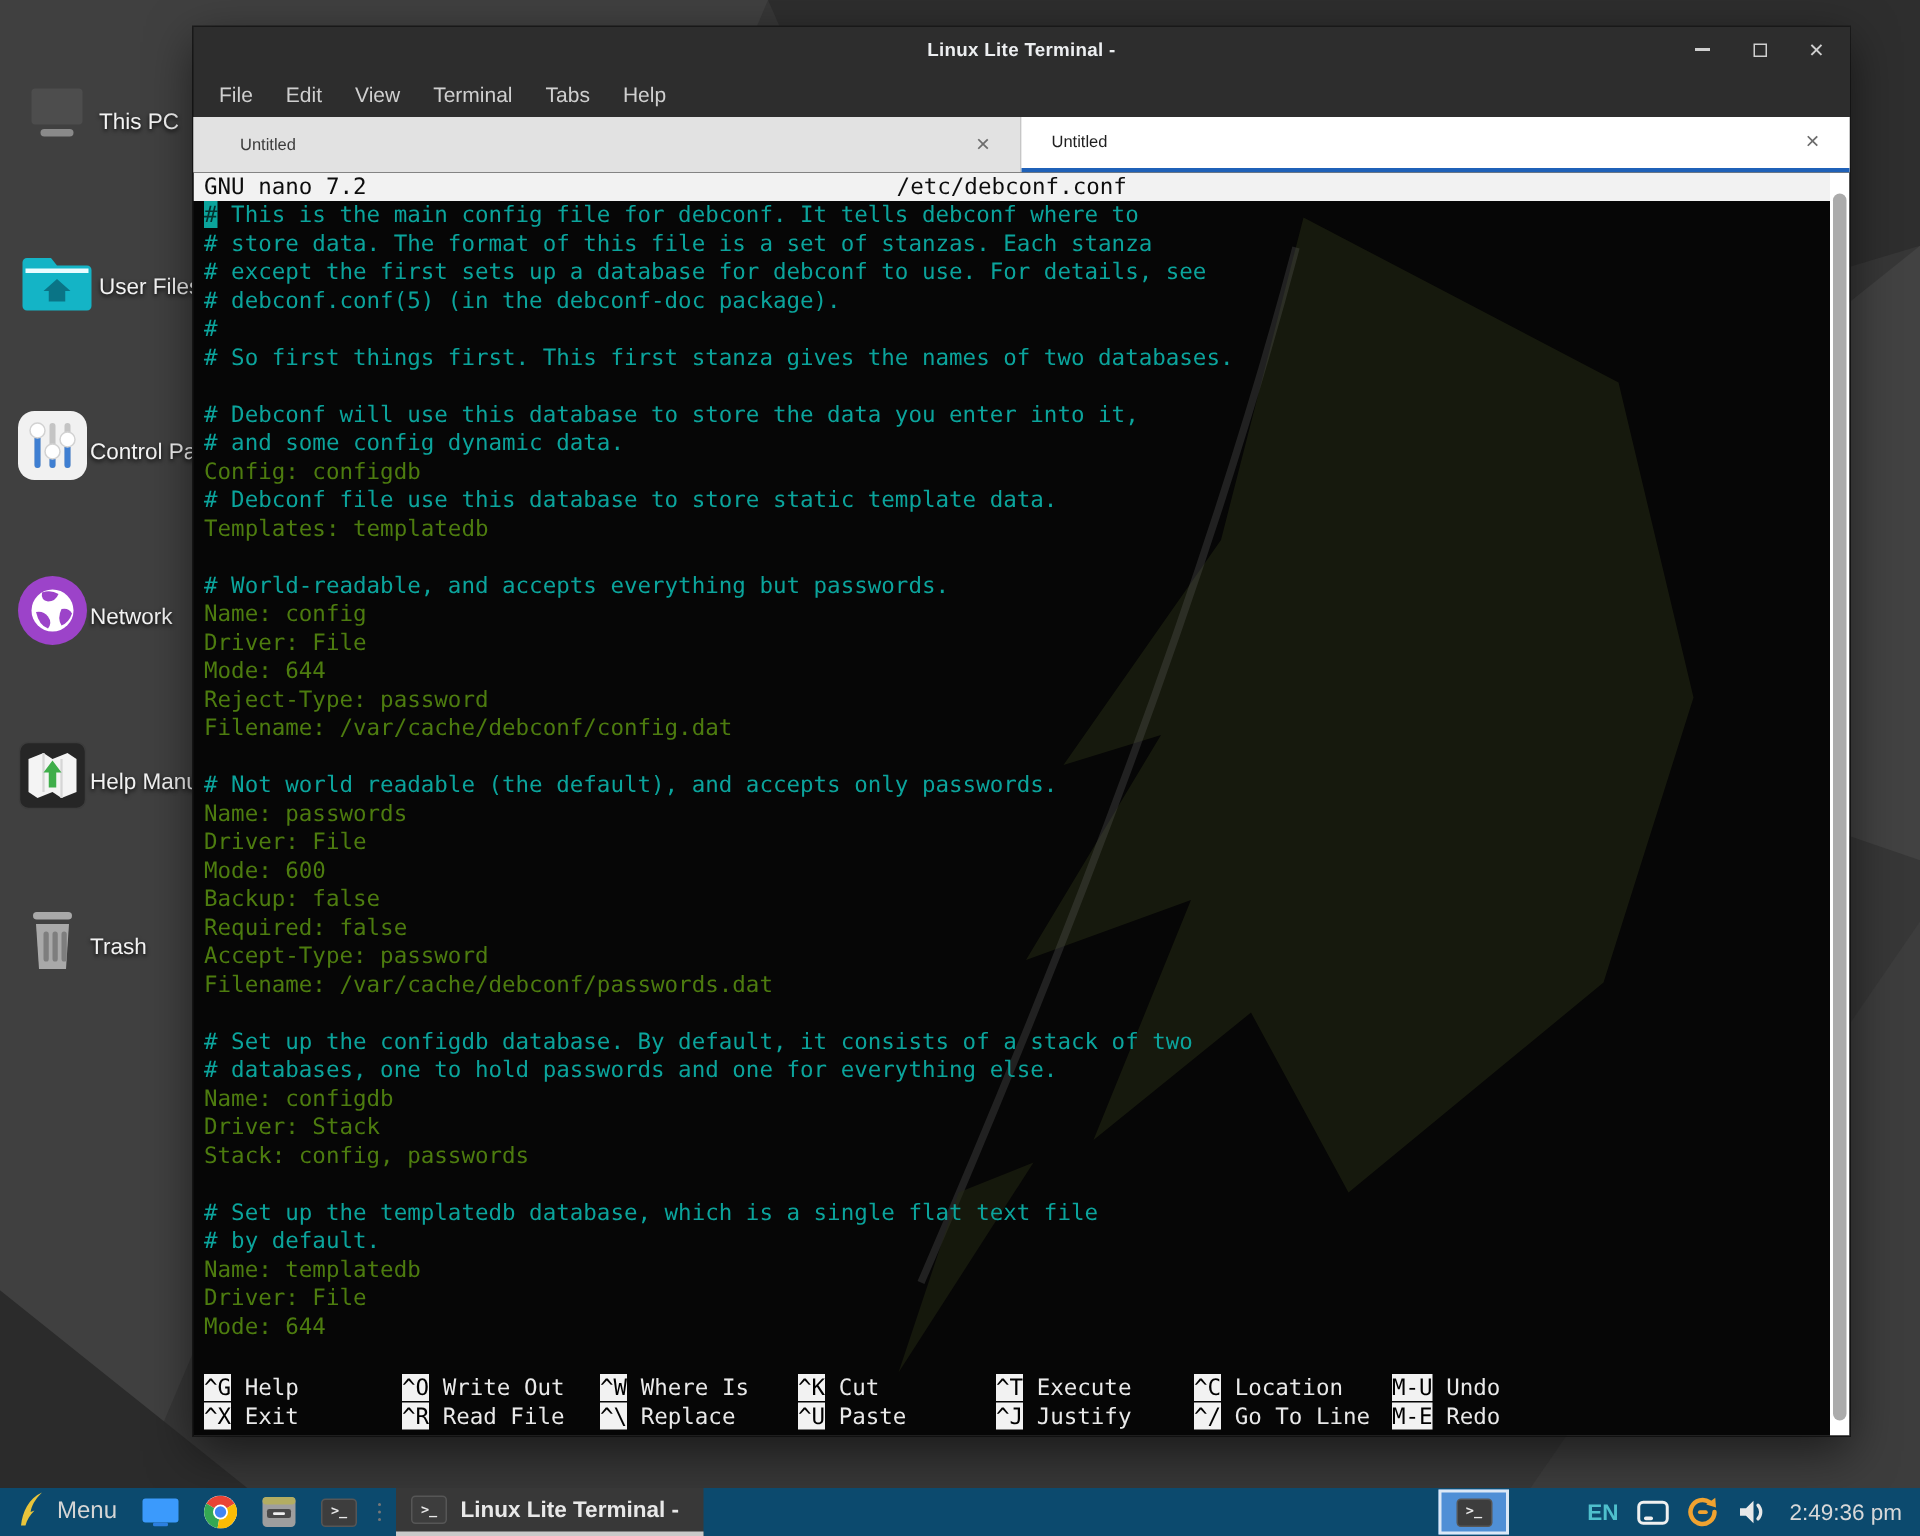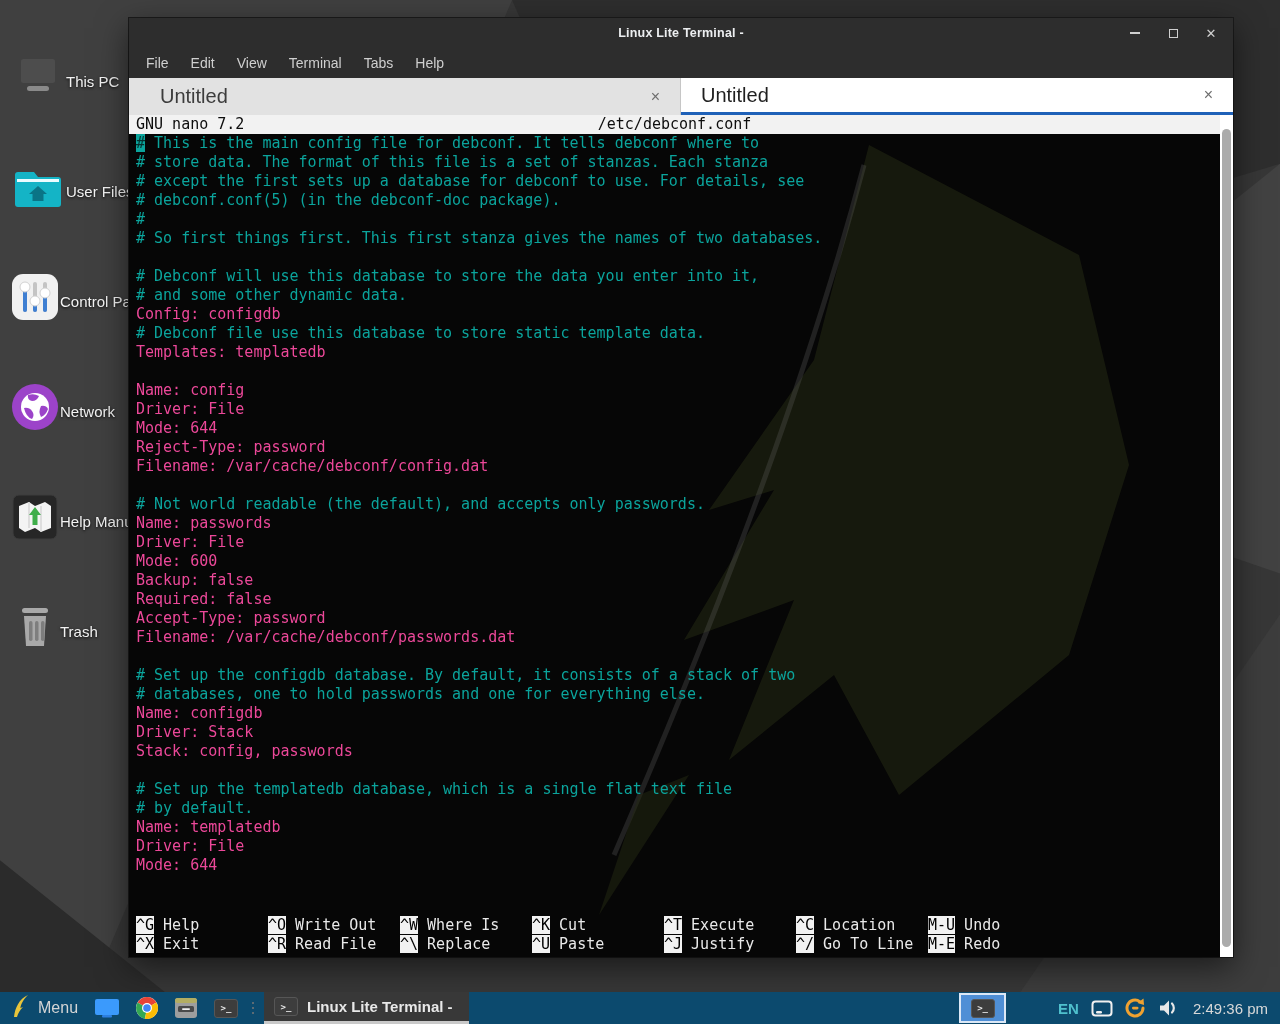--- a/index.html
+++ b/index.html
@@ -32,35 +32,35 @@
   .glyph-max { width:9px; height:9px; border:1.8px solid #cfcfcf; }
   .glyph-close { font-size:13px; line-height:13px; color:#cfcfcf; }
 
   .menubar { height:30px; background:#2d2d2d; display:flex; align-items:center; padding-left:17px; gap:22px; flex:0 0 30px; }
   .menu-item { color:#cfcfcf; font-size:14px; cursor:pointer; }
 
   .tabbar { height:37px; display:flex; flex:0 0 37px; background:#e2e2e2; }
   .tab { width:50%; display:flex; align-items:center; position:relative; cursor:pointer; }
   .tab.inactive { background:#e2e2e2; border-right:1px solid #c6c6c6; }
   .tab.active { background:#ffffff; border-bottom:3px solid #1f61b8; }
-  .tab-label { font-size:20px; color:#3c3c3c; }
+  .tab-label { font-size:11px; color:#3c3c3c; }
   .tab.inactive .tab-label { margin-left:31px; }
   .tab.active .tab-label { margin-left:20px; color:#1f1f1f; }
   .tab-close { margin-left:auto; margin-right:20px; color:#6d6d6d; font-size:16px; line-height:16px; cursor:pointer; }
 
   
   .terminal { flex:1 1 auto; position:relative; background:#060606; overflow:hidden;
               font-family:"DejaVu Sans Mono", monospace; font-size:15px; line-height:19px; }
   .term-inner { position:absolute; left:0; top:0; right:13px; bottom:0; }
   .watermark { position:absolute; left:440px; top:20px; opacity:.6; pointer-events:none; }
   .nano-head { position:relative; height:19px; background:#f2f2f2; color:#0d0d0d; white-space:pre; z-index:2; }
   .nano-ver { position:absolute; left:7px; top:0; }
   .nano-file { position:absolute; left:0; right:0; top:0; text-align:center; }
   #term-lines { position:absolute; left:7px; right:0; top:19px; z-index:1; }
-  .term-line { height:19px; white-space:pre; color:#ec4899; }
+  .term-line { height:19px; white-space:pre; color:#4d7c0f; }
   .term-line.comment { color:#0ba49c; }
   .cursor-block { background:#0ba49c; color:#04302d; }
   .nano-shortcuts { position:absolute; left:7px; right:0; bottom:3px; z-index:2; }
   .sc-row { height:19px; white-space:pre; }
   .sc-item { display:inline-block; width:132px; color:#e9e9e9; white-space:pre; }
   .sc-item:last-child { width:auto; }
   .sc-key { background:#f2f2f2; color:#000; }
   .term-scrollbar { position:absolute; right:0; top:0; bottom:0; width:13px; background:#ffffff; z-index:3; }
   .term-thumb { position:absolute; left:2px; right:2px; top:14px; bottom:10px; background:#ababab; border-radius:6px; cursor:pointer; }
 
@@ -218,25 +218,26 @@
       </div>
       <div id="term-lines">
           <div class="term-line comment"><span class="cursor-block">#</span> This is the main config file for debconf. It tells debconf where to</div>
           <div class="term-line comment"># store data. The format of this file is a set of stanzas. Each stanza</div>
           <div class="term-line comment"># except the first sets up a database for debconf to use. For details, see</div>
           <div class="term-line comment"># debconf.conf(5) (in the debconf-doc package).</div>
           <div class="term-line comment">#</div>
           <div class="term-line comment"># So first things first. This first stanza gives the names of two databases.</div>
           <div class="term-line">&nbsp;</div>
           <div class="term-line comment"># Debconf will use this database to store the data you enter into it,</div>
-          <div class="term-line comment"># and some other dynamic data.</div>
+          <div class="term-line comment"># and some config dynamic data.</div>
           <div class="term-line">Config: configdb</div>
           <div class="term-line comment"># Debconf file use this database to store static template data.</div>
           <div class="term-line">Templates: templatedb</div>
           <div class="term-line">&nbsp;</div>
+          <div class="term-line comment"># World-readable, and accepts everything but passwords.</div>
           <div class="term-line">Name: config</div>
           <div class="term-line">Driver: File</div>
           <div class="term-line">Mode: 644</div>
           <div class="term-line">Reject-Type: password</div>
           <div class="term-line">Filename: /var/cache/debconf/config.dat</div>
           <div class="term-line">&nbsp;</div>
           <div class="term-line comment"># Not world readable (the default), and accepts only passwords.</div>
           <div class="term-line">Name: passwords</div>
           <div class="term-line">Driver: File</div>
           <div class="term-line">Mode: 600</div>

